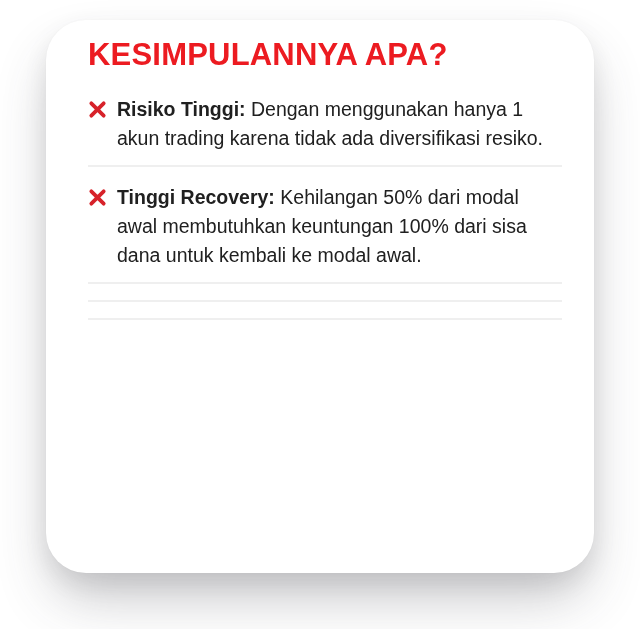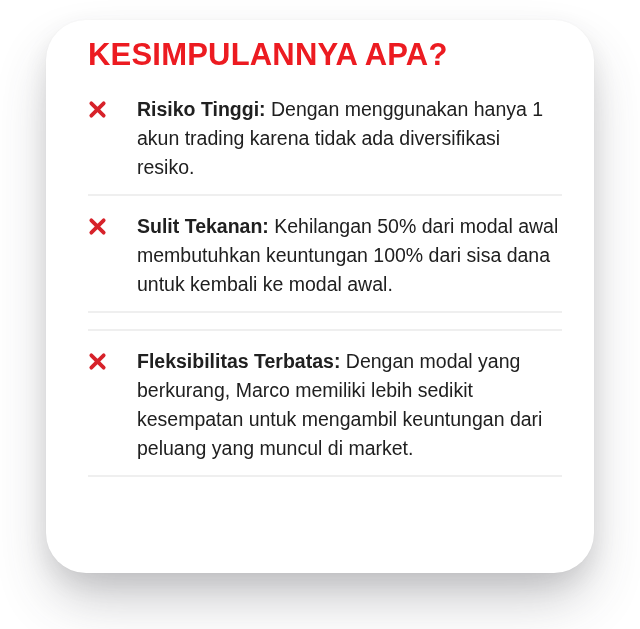--- a/index.html
+++ b/index.html
@@ -33,21 +33,21 @@
     margin:0 0 22px 0;
     font-size:31px;
     line-height:1.2;
     font-weight:800;
     letter-spacing:0.2px;
     color:var(--title-red);
   }
   .item{
     display:flex;
     align-items:flex-start;
-    gap:30px;
+    gap:10px;
   }
   .x-wrap{
     flex:0 0 auto;
     width:19px;
     padding-top:5px;
     display:flex;
   }
   .item-text{
     margin:0;
     max-width:443px;
@@ -82,32 +82,24 @@
   </div>
 
   <hr class="sep">
 
   <div class="item">
     <span class="x-wrap">
       <svg width="19" height="19" viewBox="0 0 24 24" aria-hidden="true">
         <path d="M4.2 4.2 L19.8 19.8 M19.8 4.2 L4.2 19.8" stroke="var(--icon-red)" stroke-width="4.8" stroke-linecap="round" fill="none"></path>
       </svg>
     </span>
-    <p class="item-text"><b class="item-label">Sulit Tekanan:</b> <span>Kehilangan 50% dari modal awal membutuhkan keuntungan 100% dari sisa dana untuk kembali ke modal awal.</span></p>
+    <p class="item-text"><b class="item-label">Tinggi Recovery:</b> <span>Kehilangan 50% dari modal awal membutuhkan keuntungan 100% dari sisa dana untuk kembali ke modal awal.</span></p>
   </div>
 
   <hr class="sep">
 
 
   <hr class="sep">
 
-  <div class="item">
-    <span class="x-wrap">
-      <svg width="19" height="19" viewBox="0 0 24 24" aria-hidden="true">
-        <path d="M4.2 4.2 L19.8 19.8 M19.8 4.2 L4.2 19.8" stroke="var(--icon-red)" stroke-width="4.8" stroke-linecap="round" fill="none"></path>
-      </svg>
-    </span>
-    <p class="item-text"><b class="item-label">Fleksibilitas Terbatas:</b> <span>Dengan modal yang berkurang, Marco memiliki lebih sedikit kesempatan untuk mengambil keuntungan dari peluang yang muncul di market.</span></p>
-  </div>
 
   <hr class="sep">
 
 </div>
 
 </body></html>

